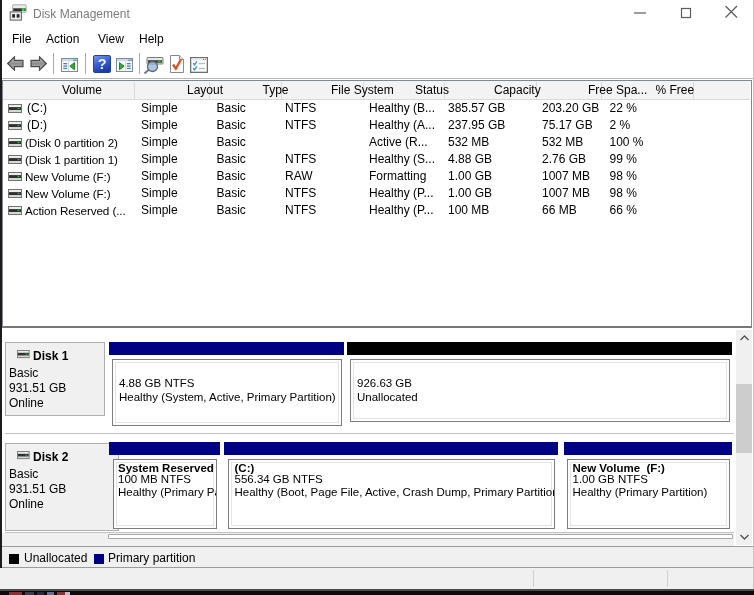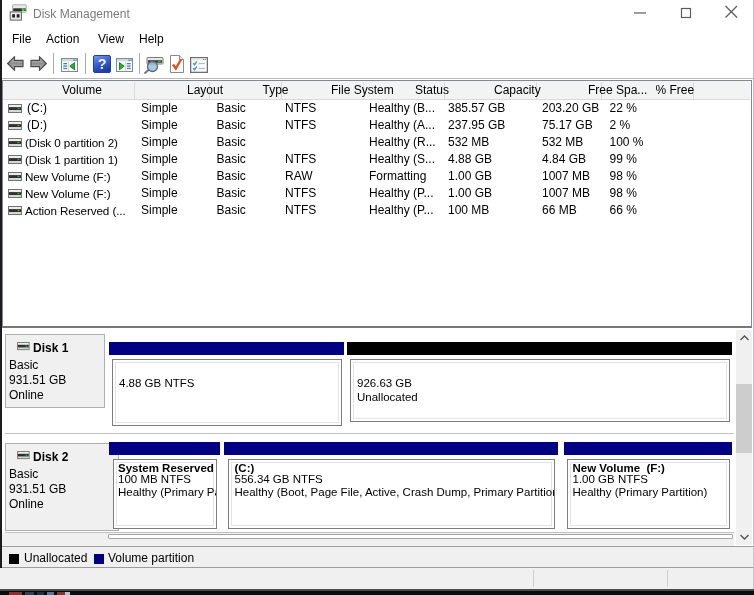--- a/index.html
+++ b/index.html
@@ -196,36 +196,36 @@
         <span class="cell c7">75.17 GB</span>
         <span class="cell c8">2 %</span>
     </div>
     <div class="row" style="top:53px">
       <svg class="vicon" width="14" height="9">
           <use href="#drive"></use>
         </svg>
       <span class="cell c1x">(Disk 0 partition 2)</span>
         <span class="cell c2">Simple</span>
         <span class="cell c3">Basic</span>
-        <span class="cell c5">Healthy (R...</span>
+        <span class="cell c5">Active (R...</span>
         <span class="cell c6">532 MB</span>
         <span class="cell c7">532 MB</span>
         <span class="cell c8">100 %</span>
     </div>
     <div class="row" style="top:70px">
       <svg class="vicon" width="14" height="9">
           <use href="#drive"></use>
         </svg>
       <span class="cell c1x">(Disk 1 partition 1)</span>
         <span class="cell c2">Simple</span>
         <span class="cell c3">Basic</span>
         <span class="cell c4">NTFS</span>
         <span class="cell c5">Healthy (S...</span>
         <span class="cell c6">4.88 GB</span>
-        <span class="cell c7">4.84 GB</span>
+        <span class="cell c7">2.76 GB</span>
         <span class="cell c8">99 %</span>
     </div>
     <div class="row" style="top:87px">
       <svg class="vicon" width="14" height="9">
           <use href="#drive"></use>
         </svg>
       <span class="cell c1x">New Volume (F:)</span>
         <span class="cell c2">Simple</span>
         <span class="cell c3">Basic</span>
         <span class="cell c4">RAW</span>
@@ -257,34 +257,35 @@
         <span class="cell c4">NTFS</span>
         <span class="cell c5">Healthy (P...</span>
         <span class="cell c6">100 MB</span>
         <span class="cell c7">66 MB</span>
         <span class="cell c8">66 %</span>
     </div>
   </div>
 
   <div id="pane2">
 
-    <div class="dbox" style="left:3px;top:6px;width:100px;height:74px">
+    <div class="dbox" style="left:3px;top:14px;width:100px;height:74px">
       <svg class="abs" style="left:11px;top:7px" width="13" height="9">
           <g transform="scale(0.9)">
             <use href="#drive"></use>
           </g>
         </svg>
       <div class="abs t12 bold" style="left:27px;top:6px">Disk 1</div>
       <div class="abs t12" style="left:3px;top:23px">Basic</div>
       <div class="abs t12" style="left:3px;top:38px">931.51 GB</div>
       <div class="abs t12" style="left:3px;top:53px">Online</div>
     </div>
     <div class="band" style="left:106.5px;top:14px;width:235px;background:#000082"></div>
     <div class="pbox" style="left:110px;top:31px;width:230px;height:67px">
       <div class="pl" style="left:6px;top:17px">4.88 GB NTFS</div>
+      <div class="pl" style="left:6px;top:31px">Healthy (System, Active, Primary Partition)</div>
     </div>
     <div class="band" style="left:344.5px;top:14px;width:385px;background:#000"></div>
     <div class="pbox" style="left:348px;top:31px;width:379.5px;height:63px">
       <div class="pl" style="left:6px;top:17px">926.63 GB</div>
       <div class="pl" style="left:6px;top:31px">Unallocated</div>
     </div>
     <div class="abs" style="left:3px;top:104.5px;width:729px;height:1px;background:#c2c2c2"></div>
 
     <div class="dbox" style="left:3px;top:115px;width:114px;height:88px">
       <svg class="abs" style="left:11px;top:7px" width="13" height="9">
@@ -328,21 +329,21 @@
       <svg class="abs" style="left:4px;top:204px" width="9" height="6" viewBox="0 0 9 6">
           <path d="M0.5 1 L4.5 5 L8.5 1" fill="none" stroke="#505050" stroke-width="1.3"></path>
         </svg>
     </div>
   </div>
 
   <div id="legend">
     <div class="abs" style="left:9px;top:6.5px;width:10px;height:10px;background:#000"></div>
     <div class="abs t12" style="left:24px;top:4px">Unallocated</div>
     <div class="abs" style="left:94px;top:6.5px;width:10px;height:10px;background:#000082"></div>
-    <div class="abs t12" style="left:108px;top:4px">Volume partition</div>
+    <div class="abs t12" style="left:108px;top:4px">Primary partition</div>
   </div>
 
   <div id="status">
     <div class="abs" style="left:533px;top:2px;width:1px;height:17px;background:#cfcfcf"></div>
     <div class="abs" style="left:667px;top:2px;width:1px;height:17px;background:#cfcfcf"></div>
   </div>
   <div id="lborder"></div>
   <div id="rborder"></div>
 </div>
 <div id="botborder"></div>

